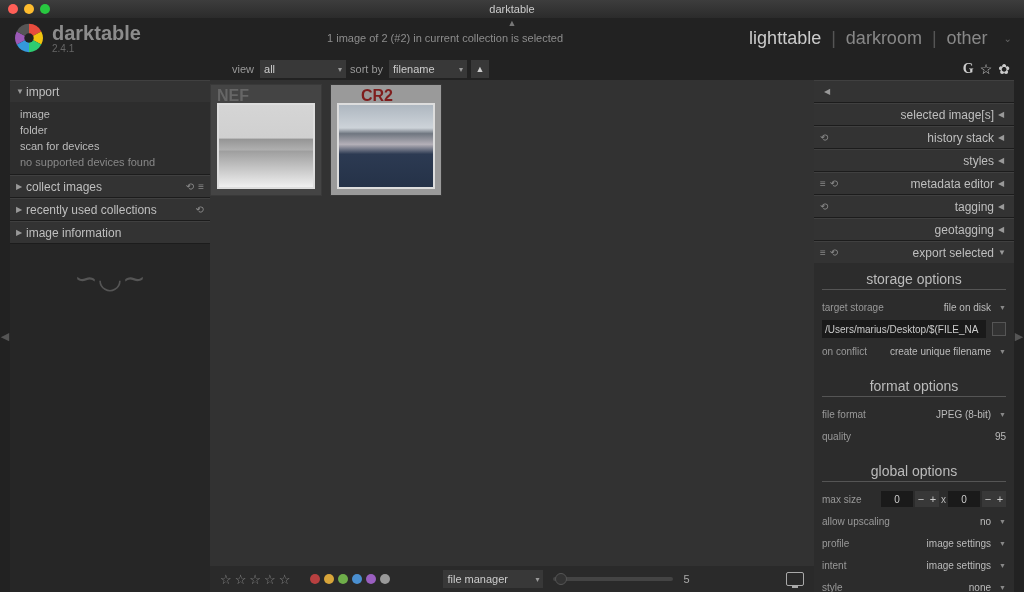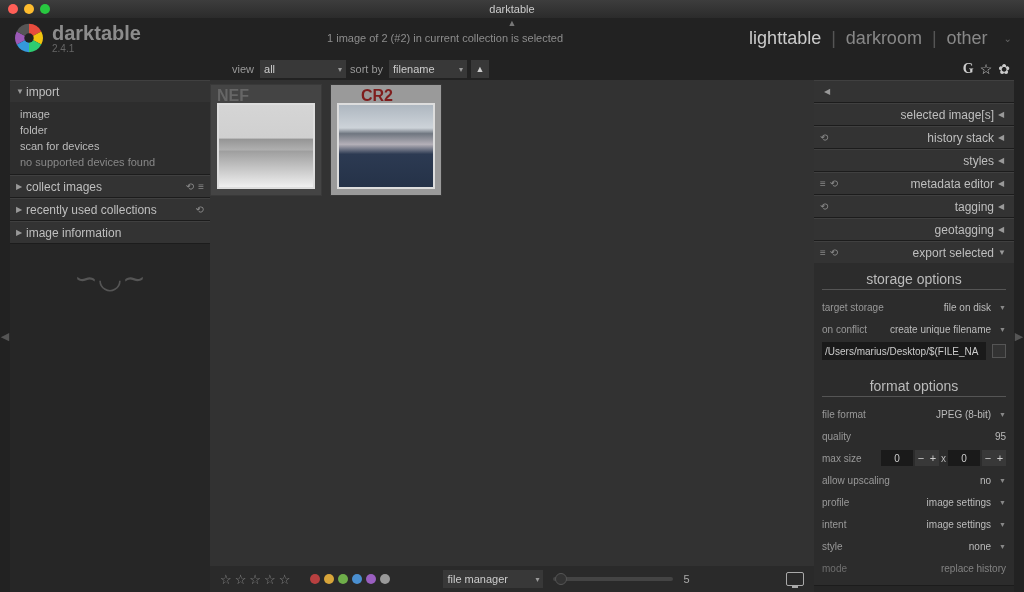--- a/index.html
+++ b/index.html
@@ -320,48 +320,49 @@
         <div class="exbody">
           <div class="sect first">storage options</div>
           <div class="row">
               <span class="l">target storage</span>
               <span class="v">
                 <span>file on disk</span>
                 <span class="dar">▼</span>
               </span>
             </div>
           <div class="row">
-              <span class="l">on conflict</span>
-              <span class="v">
-                <span>create unique filename</span>
-                <span class="dar">▼</span>
-              </span>
-            </div>
-          <div class="row">
               <div class="pathbox">
                 <span>/Users/marius/Desktop/$(FILE_NA</span>
               </div>
               <div class="tinybtn"></div>
             </div>
+          <div class="row">
+              <span class="l">on conflict</span>
+              <span class="v">
+                <span>create unique filename</span>
+                <span class="dar">▼</span>
+              </span>
+            </div>
 
           <div class="sect">format options</div>
           <div class="row">
               <span class="l">file format</span>
               <span class="v">
                 <span>JPEG (8-bit)</span>
                 <span class="dar">▼</span>
               </span>
             </div>
           <div class="row">
               <span class="l">quality</span>
               <span class="v">
                 <span>95</span>
               </span>
             </div>
 
+          <div class="sect">global options</div>
           <div class="row">
             <span class="l">max size</span>
             <span class="v" style="gap:2px;">
               <input class="numedit" value="0" style="">
               <div class="steppers">
                   <span>−</span>
                   <span>+</span>
                 </div>
               <span>x</span>
               <input class="numedit" value="0" style="">

